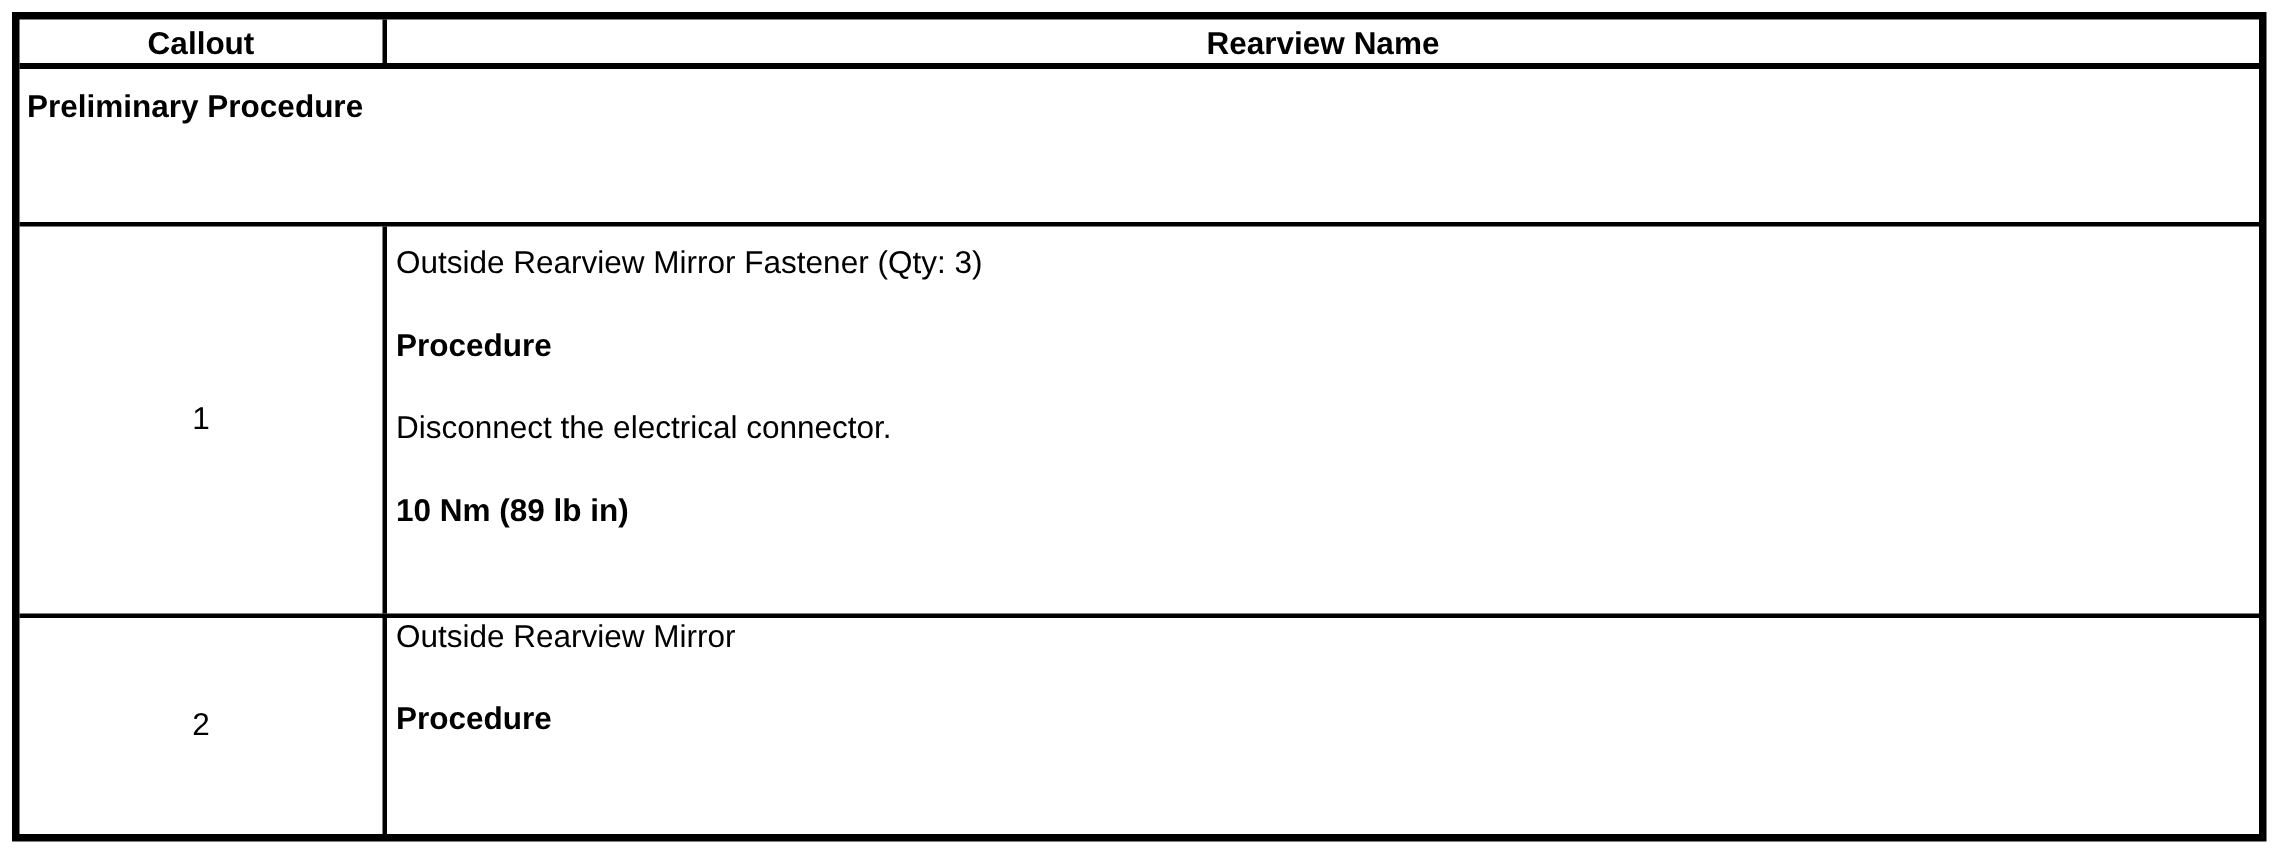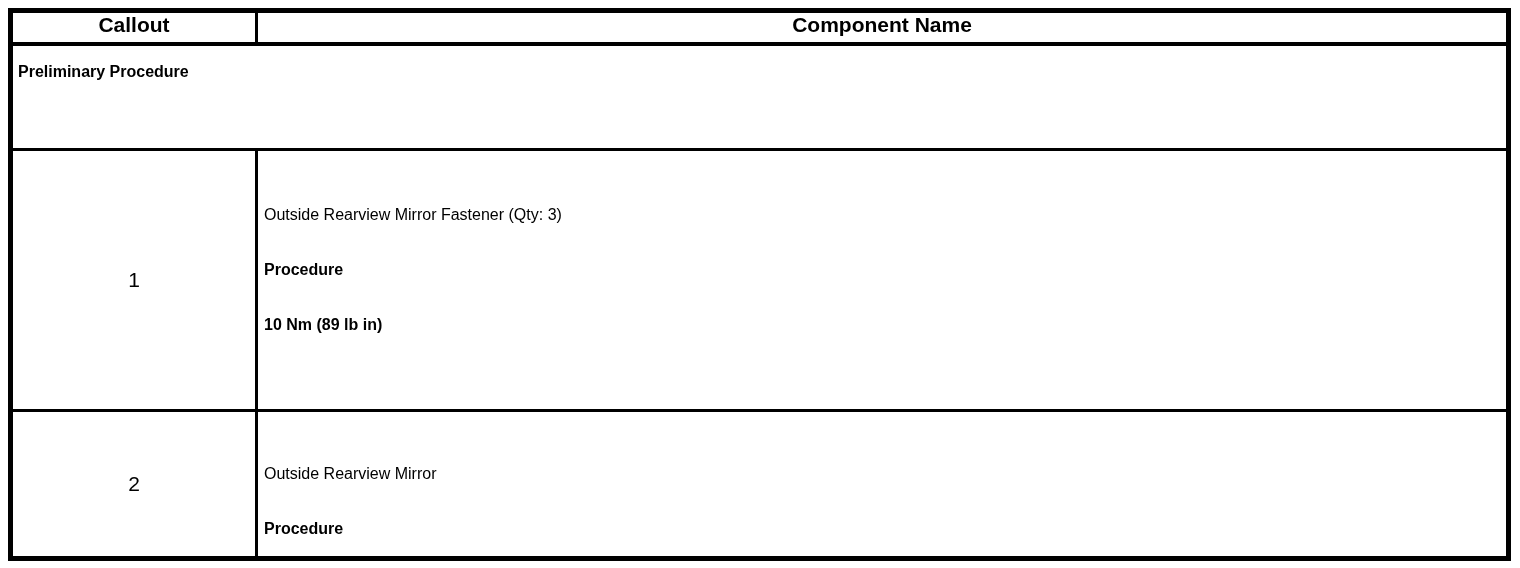--- a/index.html
+++ b/index.html
@@ -31,67 +31,67 @@
   .callout-cell {
     border-right: 3px solid #000000;
     display: flex;
     align-items: center;
     justify-content: center;
     font-size: 21px;
     height: 100%;
   }
   .header-cell {
     display: flex;
-    align-items: flex-start;
+    align-items: flex-end;
     justify-content: center;
     font-size: 21px;
     font-weight: bold;
     height: 100%;
   }
   .component-cell {
     padding: 12px 10px 0 6px;
     overflow: hidden;
-    margin-top: 39px;
   }
-  .body-row-2 .component-cell { padding-top: 10px; }
+  .body-row-2 .component-cell { padding-top: 0; }
 
   .para {
-    font-size: 16px;
+    font-size: 21px;
     line-height: 26px;
     margin-bottom: 29px;
     white-space: pre-wrap;
   }
   .bold { font-weight: bold; }
 </style>
 </head>
 <body>
 
 <div class="page">
   <div class="callout-table">
 
     <div class="row header-row cols">
       <div class="callout-cell header-cell">
         <span>Callout</span>
       </div>
       <div class="header-cell">
-        <span>Component Name</span>
+        <span>Rearview Name</span>
       </div>
     </div>
 
     <div class="row preliminary-row">
       <p class="para bold">Preliminary Procedure</p>
     </div>
 
     <div class="row body-row-1 cols">
       <div class="callout-cell">
         <span>1</span>
       </div>
       <div class="component-cell">
         <p class="para">Outside Rearview Mirror Fastener (Qty: 3)</p>
         <p class="para bold">Procedure</p>
+        <p class="para">Disconnect the electrical connector.</p>
         <p class="para bold">10 Nm (89 lb in)</p>
       </div>
     </div>
 
     <div class="row body-row-2 cols">
       <div class="callout-cell">
         <span>2</span>
       </div>
       <div class="component-cell">
         <p class="para">Outside Rearview Mirror</p>

